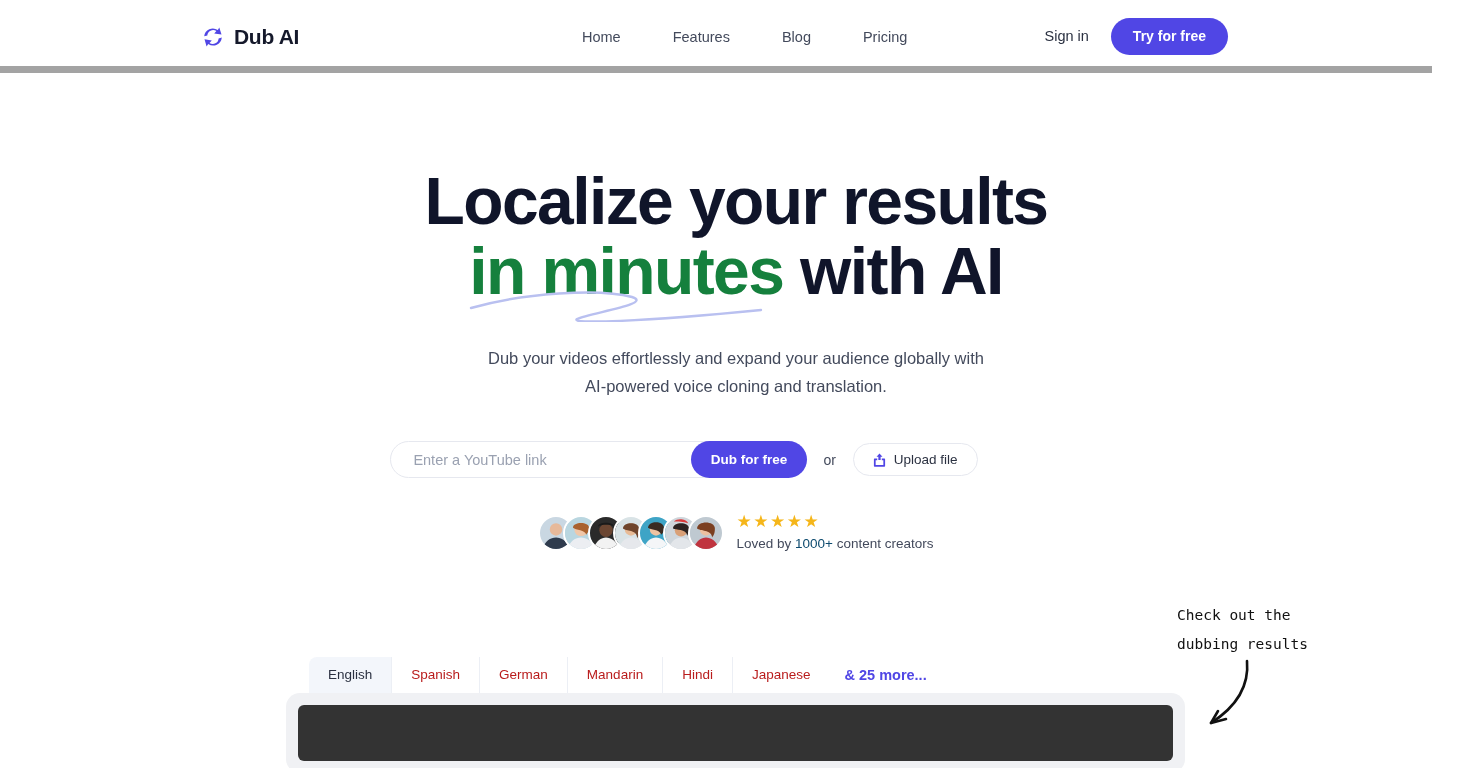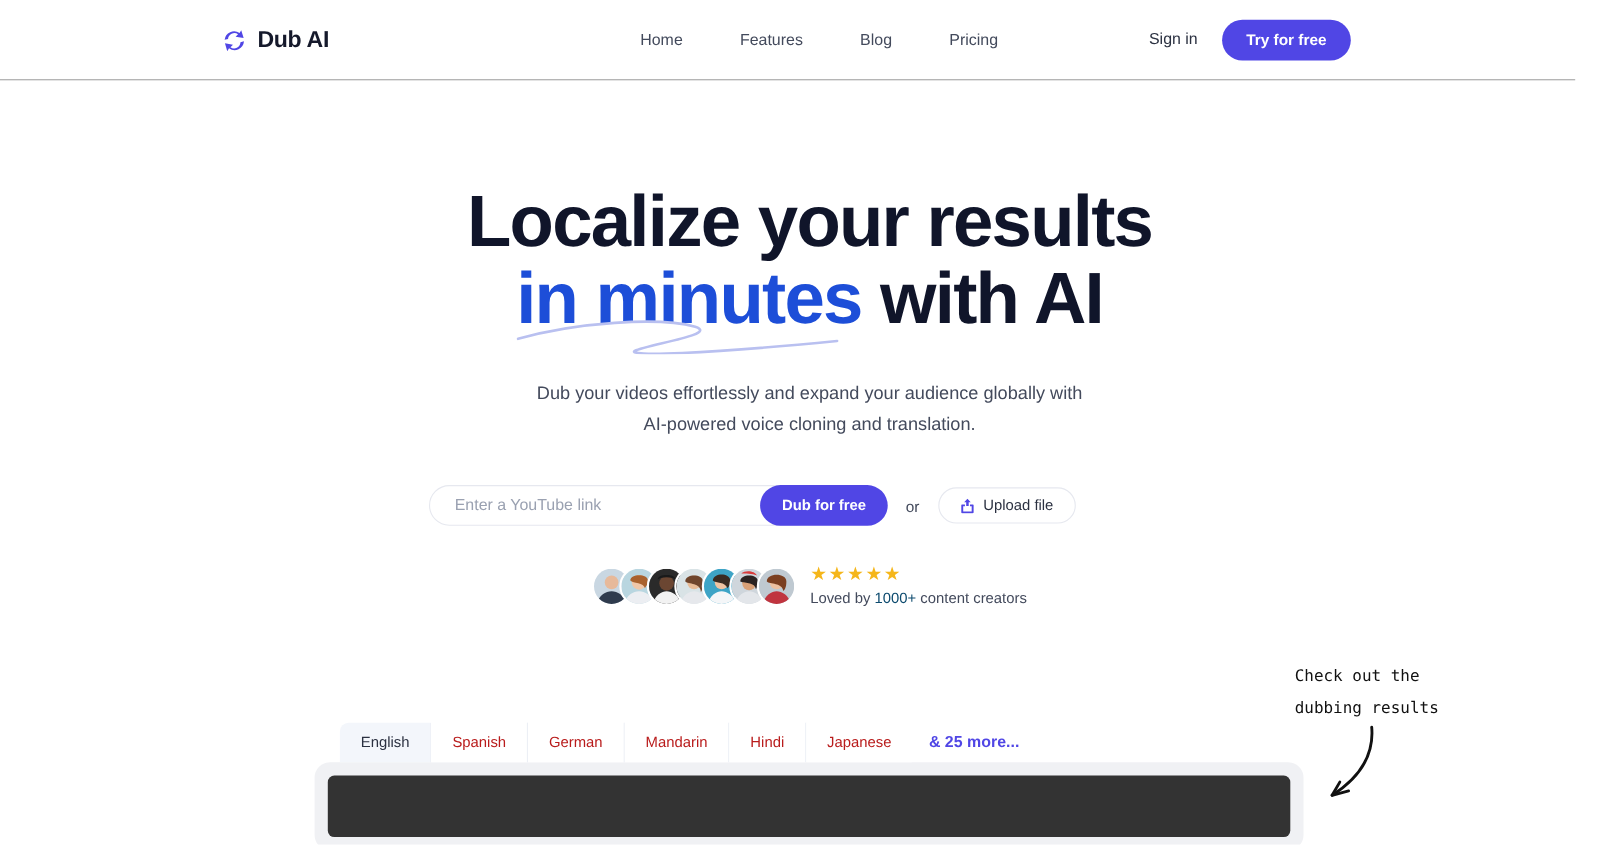--- a/index.html
+++ b/index.html
@@ -21,21 +21,21 @@
     overflow: hidden;
   }
 
   
   .header {
     position: absolute;
     top: 0; left: 0;
     width: 1432px;
     height: 73px;
     background: #ffffff;
-    border-bottom: 1px solid #a3a3a3;
+    border-bottom: 7px solid #a3a3a3;
     display: flex;
     align-items: center;
   }
 
   .brand {
     position: absolute;
     left: 200px;
     top: 24px;
     display: flex;
     align-items: center;
@@ -118,21 +118,21 @@
     line-height: 70px;
     font-weight: bold;
     color: #10152a;
     letter-spacing: -1.6px;
   }
   .headline-line2 {
     position: relative;
     display: inline-block;
   }
   .accent {
-    color: #1d4ed8;
+    color: #15803d;
     position: relative;
   }
   .squiggle {
     position: absolute;
     left: 0px;
     bottom: -16px;
     width: 300px;
     height: 34px;
     pointer-events: none;
   }

